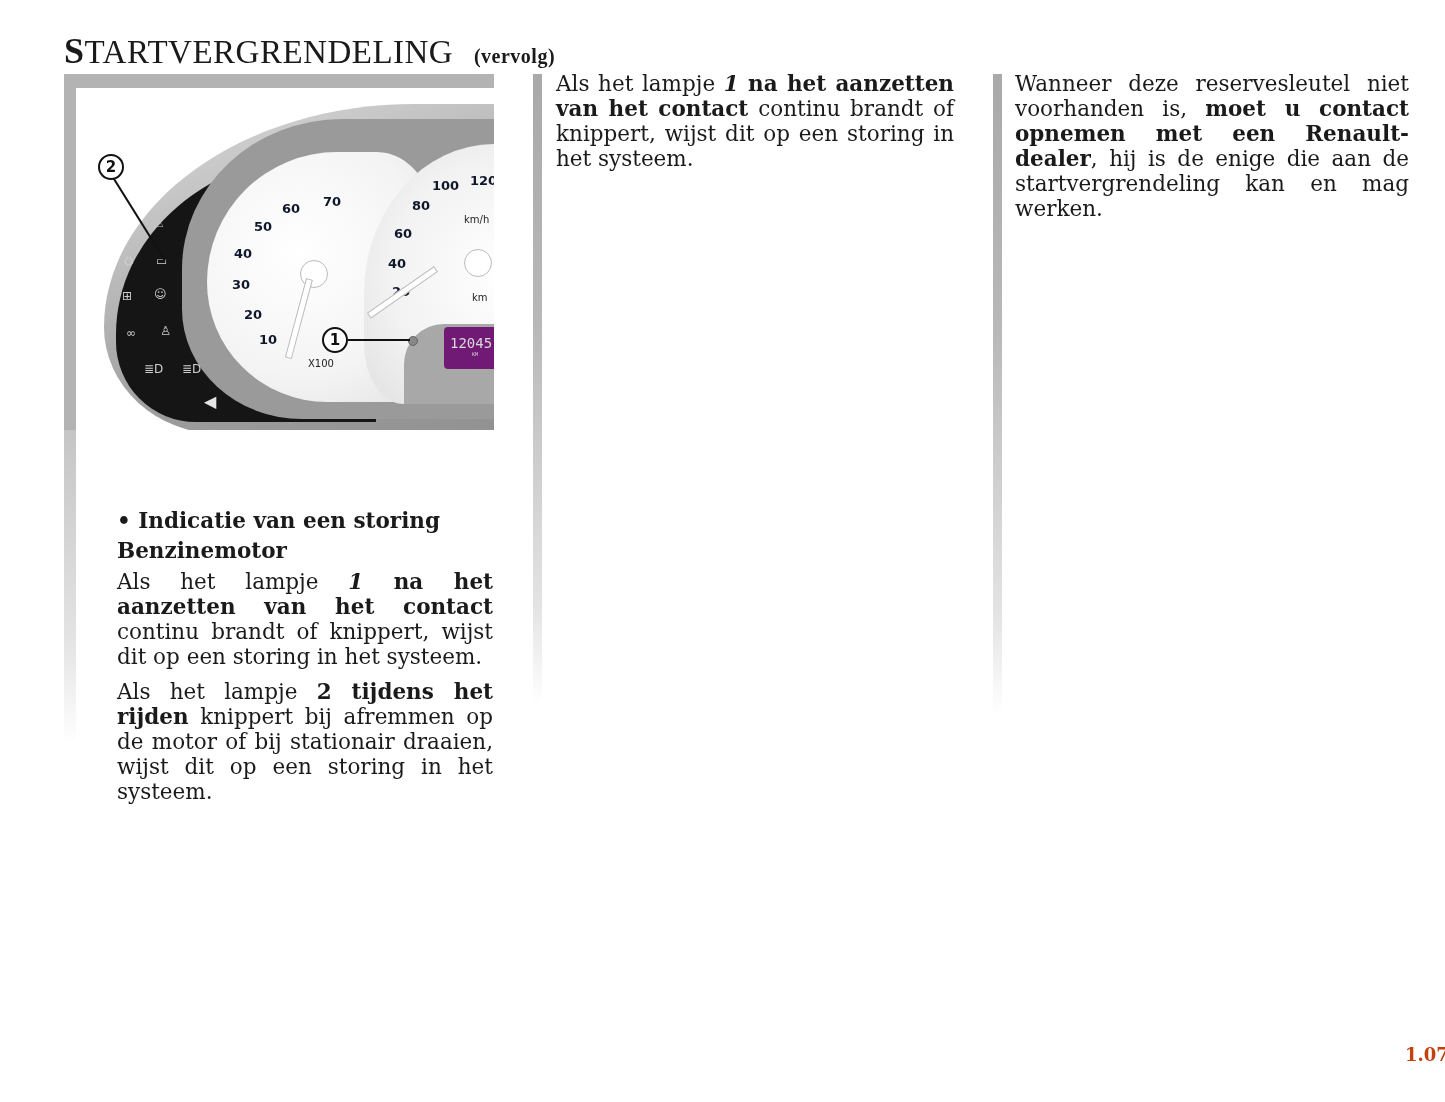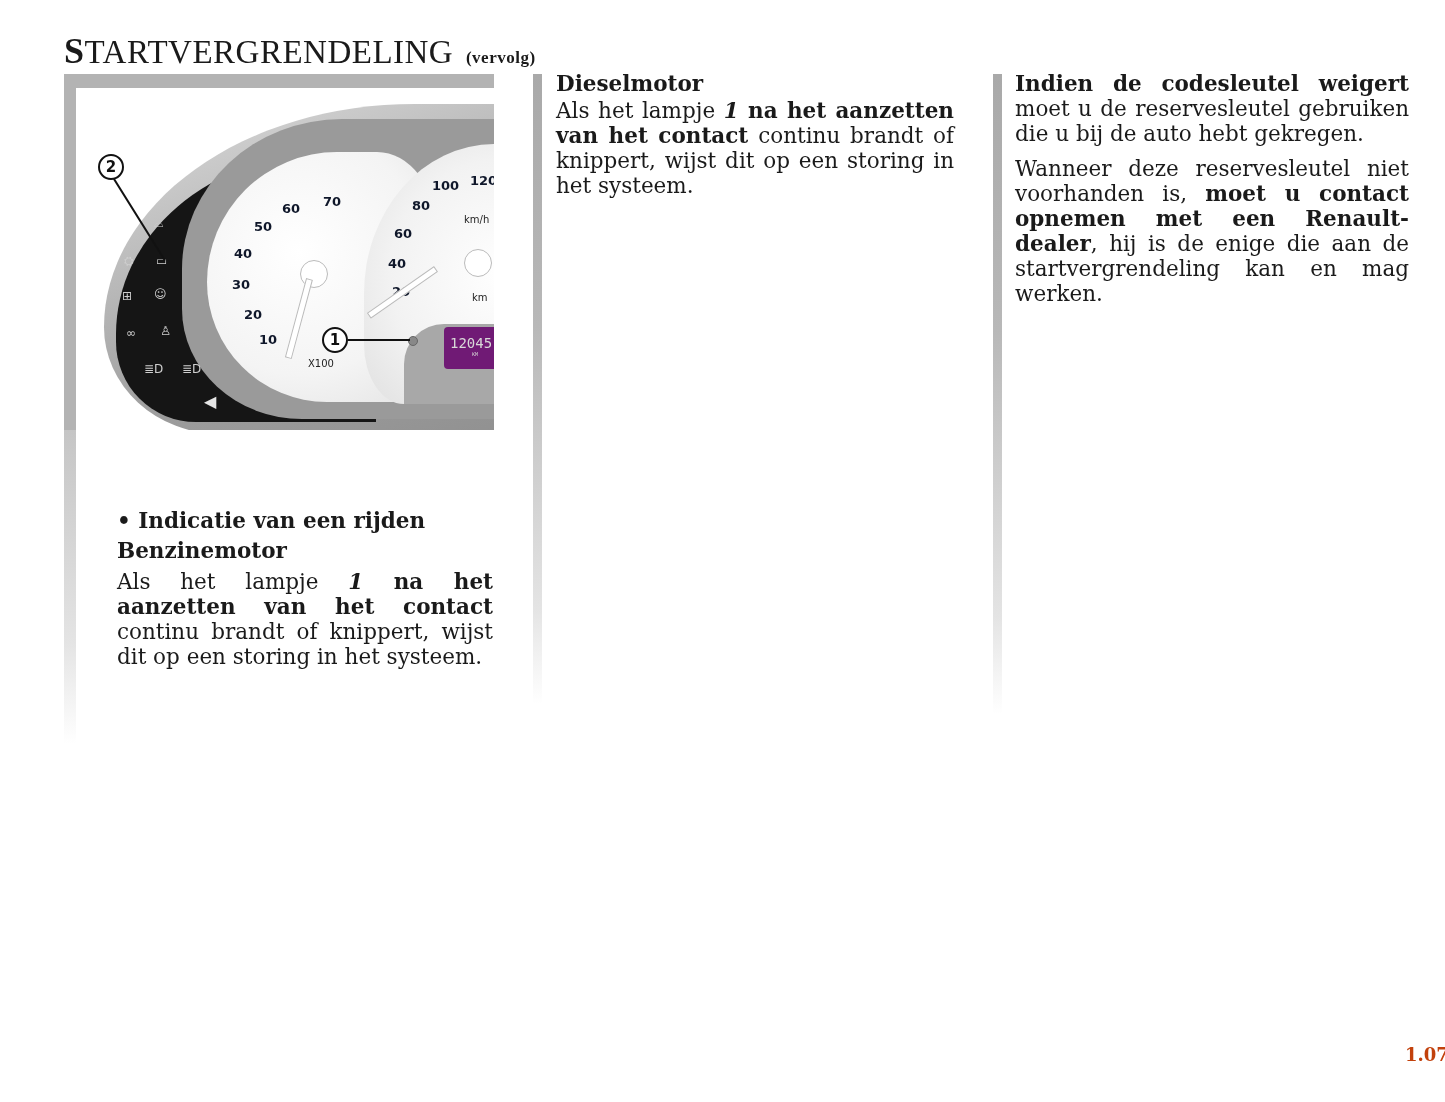--- a/index.html
+++ b/index.html
@@ -7,21 +7,21 @@
     width: 1445px; height: 1102px; position: relative; overflow: hidden;
     font-family: "DejaVu Serif", "Liberation Serif", serif;
     color: #1a1a1a;
   }
   .title {
     position: absolute; left: 64px; top: 30px;
     font-family: "Liberation Serif", "DejaVu Serif", serif;
     font-size: 33px; letter-spacing: 0.5px; color: #1a1a1a; white-space: nowrap;
   }
   .title .first { font-weight: bold; font-size: 36px; }
-  .title .sub { font-weight: bold; font-size: 17px; margin-left: 4px; }
+  .title .sub { font-weight: bold; font-size: 20px; margin-left: 12px; }
 
   
   .sidebar {
     position: absolute; width: 9px;
     background: linear-gradient(to bottom, #a9a9a9 0%, #b8b8b8 40%, #e4e4e4 85%, rgba(255,255,255,0) 100%);
   }
   .bar-left { left: 64px; top: 74px; height: 670px; width: 12px; }
   .bar-mid { left: 533px; top: 74px; height: 630px; }
   .bar-right { left: 993px; top: 74px; height: 640px; }
 
@@ -164,36 +164,35 @@
   <div class="callout-line" style="left:50px; top:104px; width:96px; transform: rotate(58deg);"></div>
 
   <div class="callout" style="left:258px; top:253px;"><span>1</span></div>
   <div class="callout-line" style="left:284px; top:265px; width:62px;"></div>
 
   <div class="topbar"></div>
   <div class="leftbar"></div>
 </div>
 
 <div class="col col-left">
-  <p class="bullet-heading">• <span>Indicatie van een rijden</span></p>
+  <p class="bullet-heading">• <span>Indicatie van een storing</span></p>
   <p class="sub-heading">Benzinemotor</p>
   <p class="justify">
     <span>Als het lampje </span><b><i>1</i><span> na het aanzetten van het contact</span></b><span> continu brandt of knippert, wijst dit op een storing in het systeem.</span>
   </p>
+  <p class="justify">
+    <span>Als het lampje </span><b>2 tijdens het rijden</b><span> knippert bij afremmen op de motor of bij stationair draaien, wijst dit op een storing in het systeem.</span>
+  </p>
 </div>
 
 <div class="col col-mid">
-  <p class="sub-heading" style="margin-bottom:2px !important;">Dieselmotor</p>
   <p class="justify">
     <span>Als het lampje </span><b><i>1</i><span> na het aanzetten van het contact</span></b><span> continu brandt of knippert, wijst dit op een storing in het systeem.</span>
   </p>
 </div>
 
 <div class="col col-right">
-  <p class="justify">
-    <b>Indien de codesleutel weigert</b><span> moet u de reservesleutel gebruiken die u bij de auto hebt gekregen.</span>
-  </p>
   <p class="justify">
     <span>Wanneer deze reservesleutel niet voorhanden is, </span><b>moet u contact opnemen met een Renault-dealer</b><span>, hij is de enige die aan de startvergrendeling kan en mag werken.</span>
   </p>
 </div>
 
 <div class="page-number">1.07</div>
 
 </body></html>

